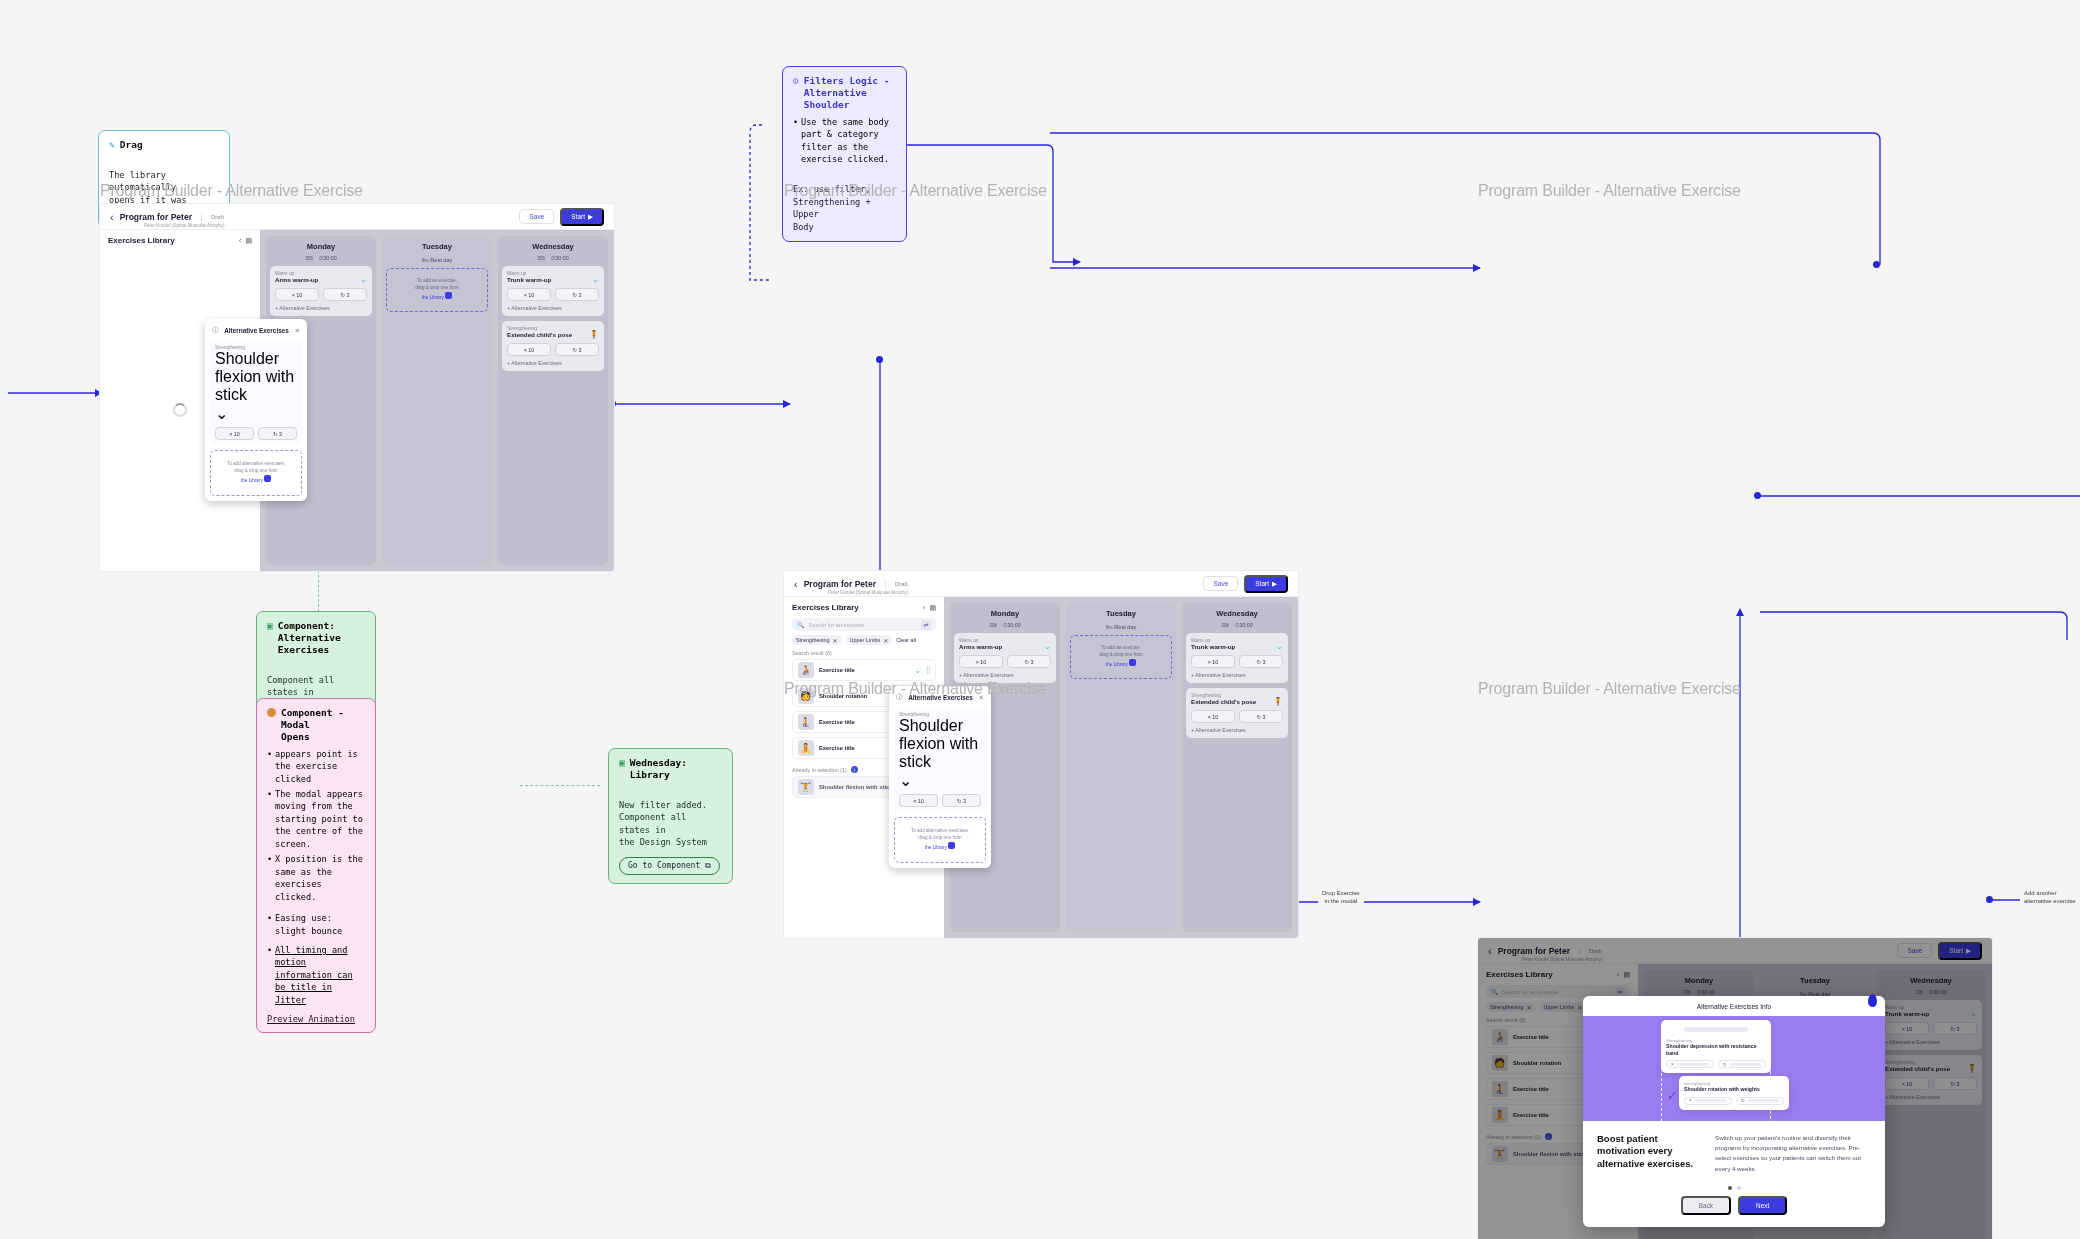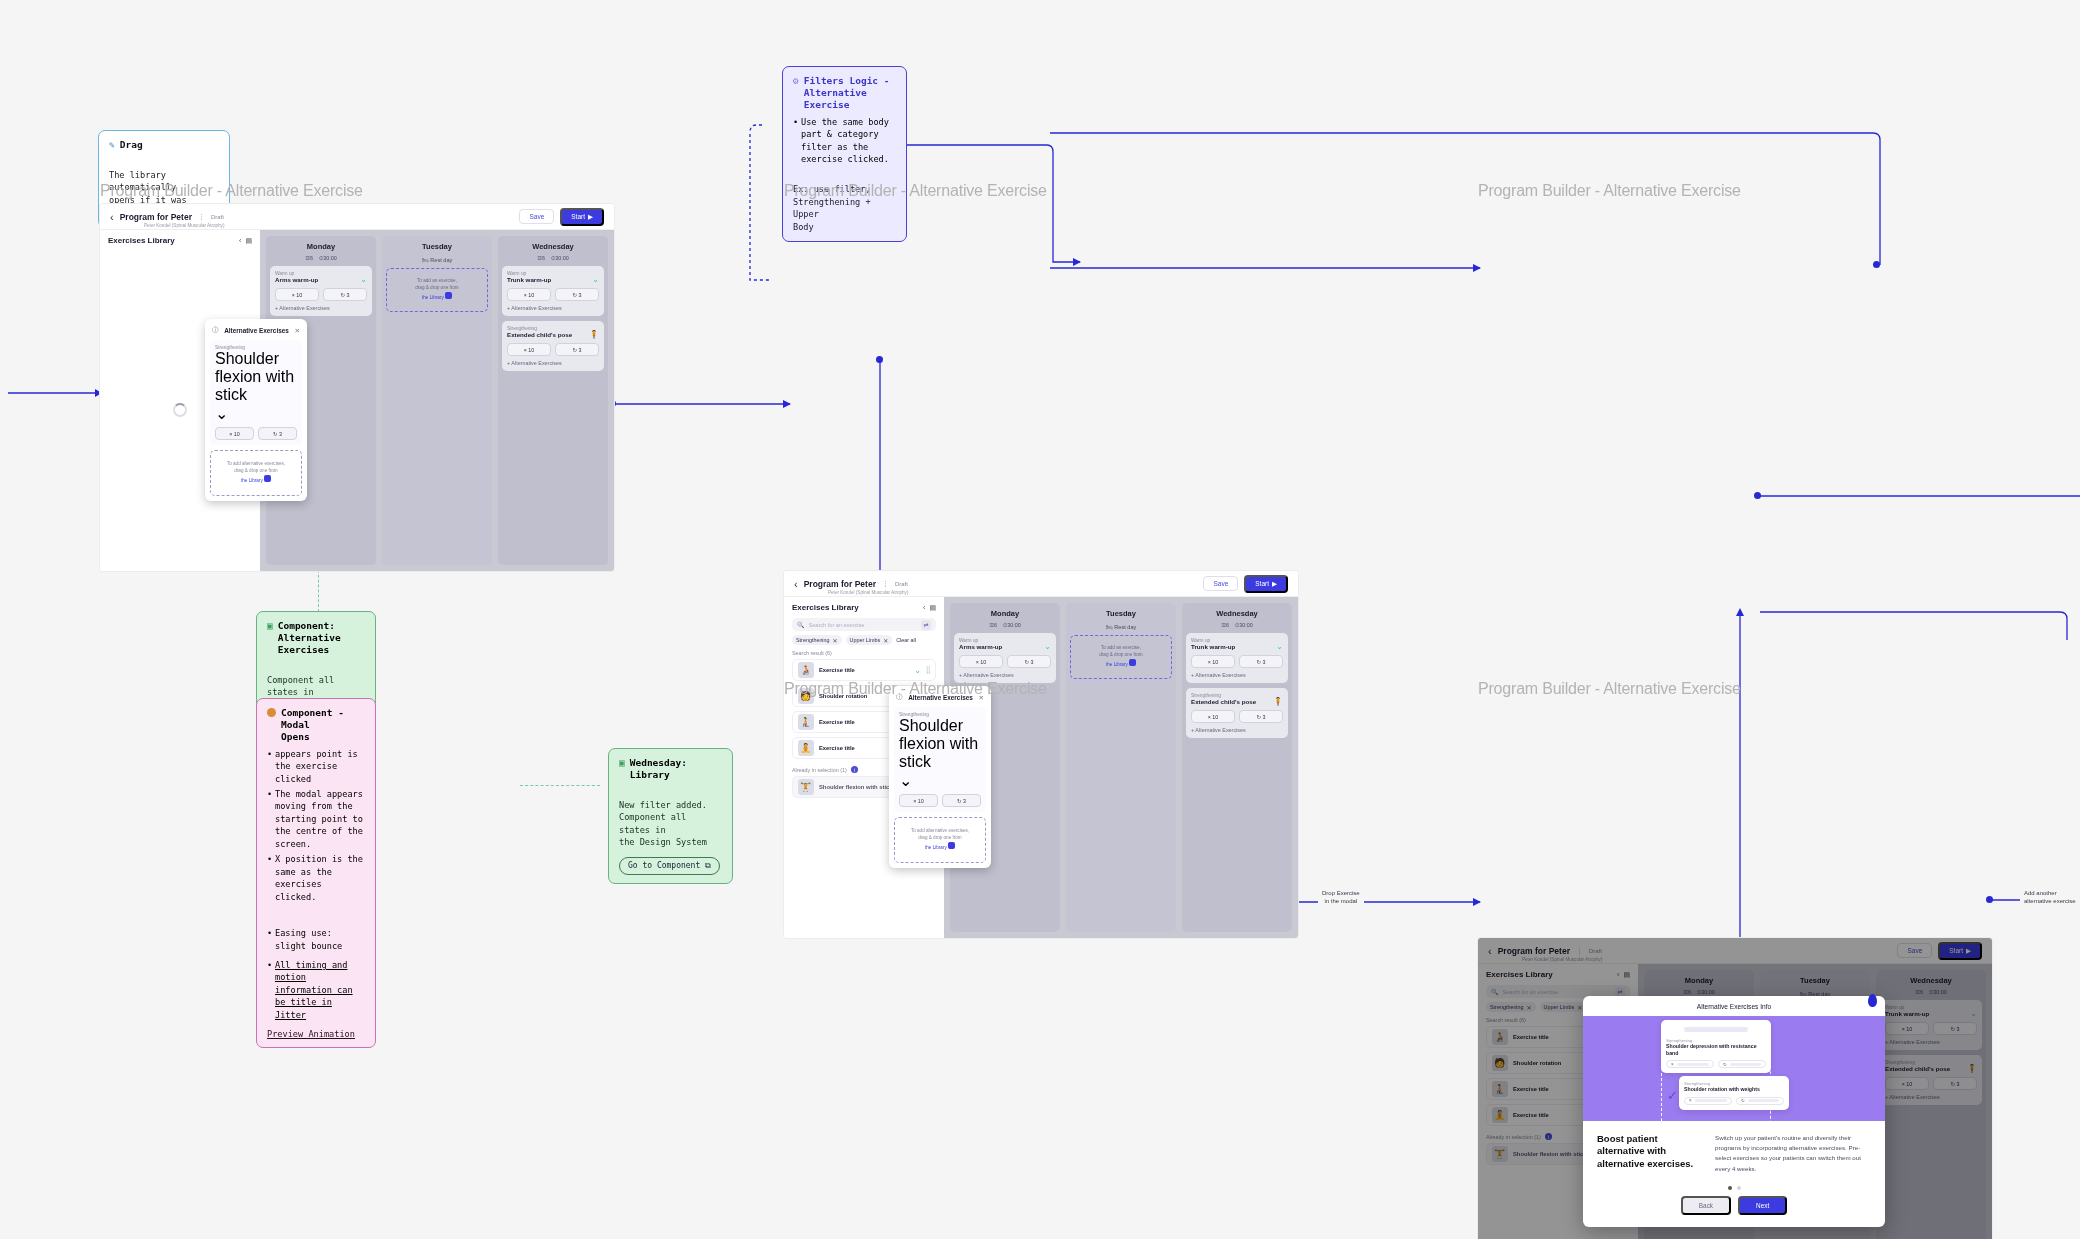--- a/index.html
+++ b/index.html
@@ -203,21 +203,21 @@
       <span>Drag</span>
     </div>
     <div class="nt-body">The library automatically
 opens if it was closed.</div>
   </div>
 
   <div class="note note-purple abs" style="left:782px;top:66px;width:125px;">
     <div class="nt-title">
       <span style="color:#7a72e8;">⚙</span>
       <span style="white-space:pre-line;">Filters Logic -
-Alternative Exercise</span>
+Alternative Shoulder</span>
     </div>
     <ul class="nt-ul">
       <li>Use the same body part &amp; category filter as the exercise clicked.</li>
     </ul>
     <div class="nt-body">Ex: use filter,
 Strengthening + Upper
 Body</div>
   </div>
 
   <div class="note note-green abs" style="left:256px;top:611px;width:120px;">
@@ -237,21 +237,21 @@
   <div class="note note-pink abs" style="left:256px;top:698px;width:120px;">
     <div class="nt-title">
       <span class="dot-ico" style="background:#d98c3a;"></span>
       <span style="white-space:pre-line;">Component - Modal
 Opens</span>
     </div>
     <ul class="nt-ul">
       <li>appears point is the exercise clicked</li>
       <li>The modal appears moving from the starting point to the centre of the screen.</li>
       <li>X position is the same as the exercises clicked.</li>
-      <li style="margin-top:24px;">Easing use: slight bounce</li>
+      <li style="margin-top:9px;">Easing use: slight bounce</li>
       <li style="margin-top:7px;text-decoration:underline;">All timing and motion information can be title in Jitter</li>
     </ul>
     <a class="nt-link" style="color:#2a0d20;margin-top:8px;">Preview Animation</a>
   </div>
 
   <div class="note note-green abs" style="left:608px;top:748px;width:125px;">
     <div class="nt-title">
       <span style="color:#3f9f62;">▣</span>
       <span>Wednesday: Library</span>
     </div>
@@ -719,21 +719,21 @@
         <div class="mock-card" style="left:96px;top:60px;width:110px;">
           <div class="mock-cat">Strengthening</div>
           <div class="mock-nm">Shoulder rotation with weights</div>
           <div class="mock-reps">
             <div class="mock-rep">×<span class="bar"></span></div>
             <div class="mock-rep">↻<span class="bar"></span></div>
           </div>
         </div>
       </div>
       <div class="info-body">
-        <div class="info-h">Boost patient alternative with alternative exercises.</div>
+        <div class="info-h">Boost patient motivation every alternative exercises.</div>
         <div class="info-p">Switch up your patient's routine and diversify their programs by incorporating alternative exercises. Pre-select exercises so your patients can switch them out every 4 weeks.</div>
       </div>
       <div class="dots-row">
         <span class="pdot on"></span>
         <span class="pdot"></span>
       </div>
       <div class="info-foot">
         <button class="btn-back">Back</button>
         <button class="btn-next">Next</button>
       </div>

